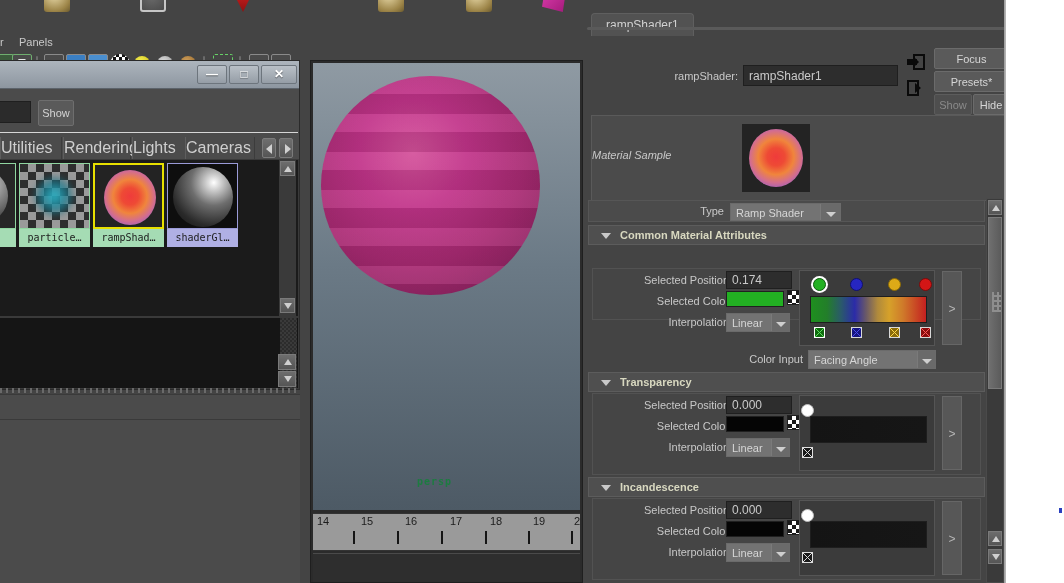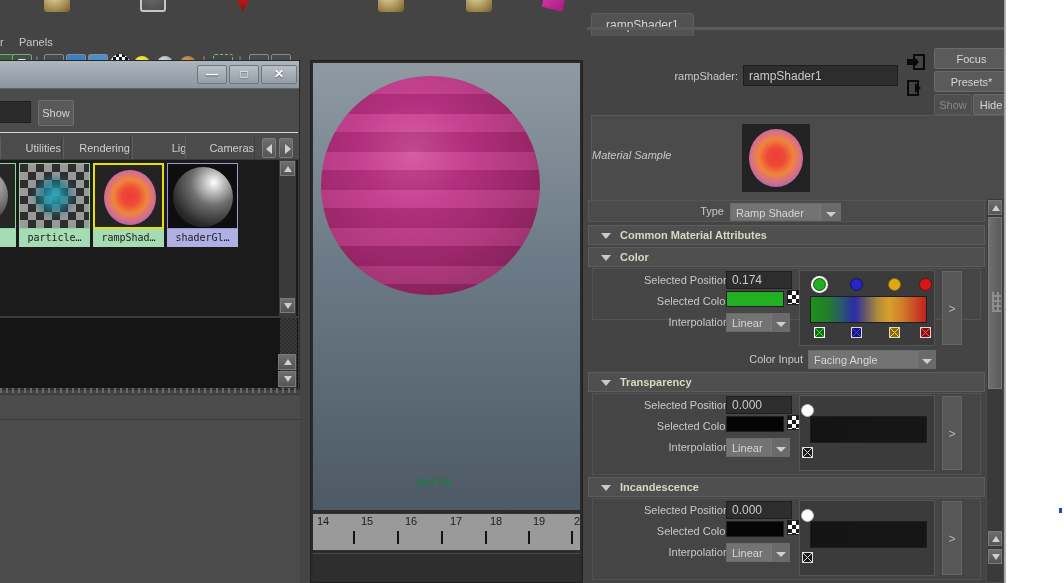--- a/index.html
+++ b/index.html
@@ -123,21 +123,21 @@
     position: absolute; left: 42px; top: 7px; width: 36px; height: 26px;
     background: #5a5a5a; border: 1px solid #6e6e6e; border-radius: 2px;
     color: #d4d4d4; font-size: 11px; line-height: 24px; text-align: center;
   }
   .tabs-row {
     position: absolute; left: 0; top: 48px; width: 303px; height: 22px;
     background: #4b4b4b;
   }
   .htab {
     position: absolute; top: 0; height: 22px; line-height: 22px;
-    text-align: right; color: #cfcfcf; font-size: 11px;
+    text-align: left; color: #cfcfcf; font-size: 16px;
     background: #4b4b4b; border-left: 1px solid #5e5e5e; border-right: 1px solid #3c3c3c;
   }
   .arrow-btn {
     position: absolute; top: 1px; width: 14px; height: 20px;
     background: linear-gradient(180deg,#6e6e6e,#555555);
     border: 1px solid #7b7b7b; border-radius: 2px;
   }
   .arrow-btn i {
     position: absolute; top: 5px; width: 0; height: 0;
     border-top: 5px solid transparent; border-bottom: 5px solid transparent;
@@ -547,24 +547,20 @@
             <i></i>
           </div>
       </div>
     </div>
 
     <div class="section-head" style="top:25px;">
       <div class="tw"></div>
       <div class="htxt">Common Material Attributes</div>
     </div>
 
-    <div class="section-head" style="top:47px;">
-      <div class="tw"></div>
-      <div class="htxt">Color</div>
-    </div>
     <div class="ramp-block" style="top:68px; height:52px;">
       <div class="field-label" style="left:10px; top:5px; width:126px;">Selected Position</div>
       <input class="text-field" style="left: 133px; top: 2px; width: 66px; height: 18px;" value="0.174">
       <div class="field-label" style="left:10px; top:26px; width:126px;">Selected Color</div>
       <div class="color-chip" style="left:133px; top:22px; width:58px; background:#22b022;"></div>
       <div class="checker" style="left:194px; top:21px;"></div>
       <div class="field-label" style="left:10px; top:47px; width:126px;">Interpolation</div>
       <div class="dropdown" style="left:133px; top:44px; width:64px; height:19px; line-height:19px;">
         <span>Linear</span>
         <div class="dd-btn" style="right:0;width:18px;">

